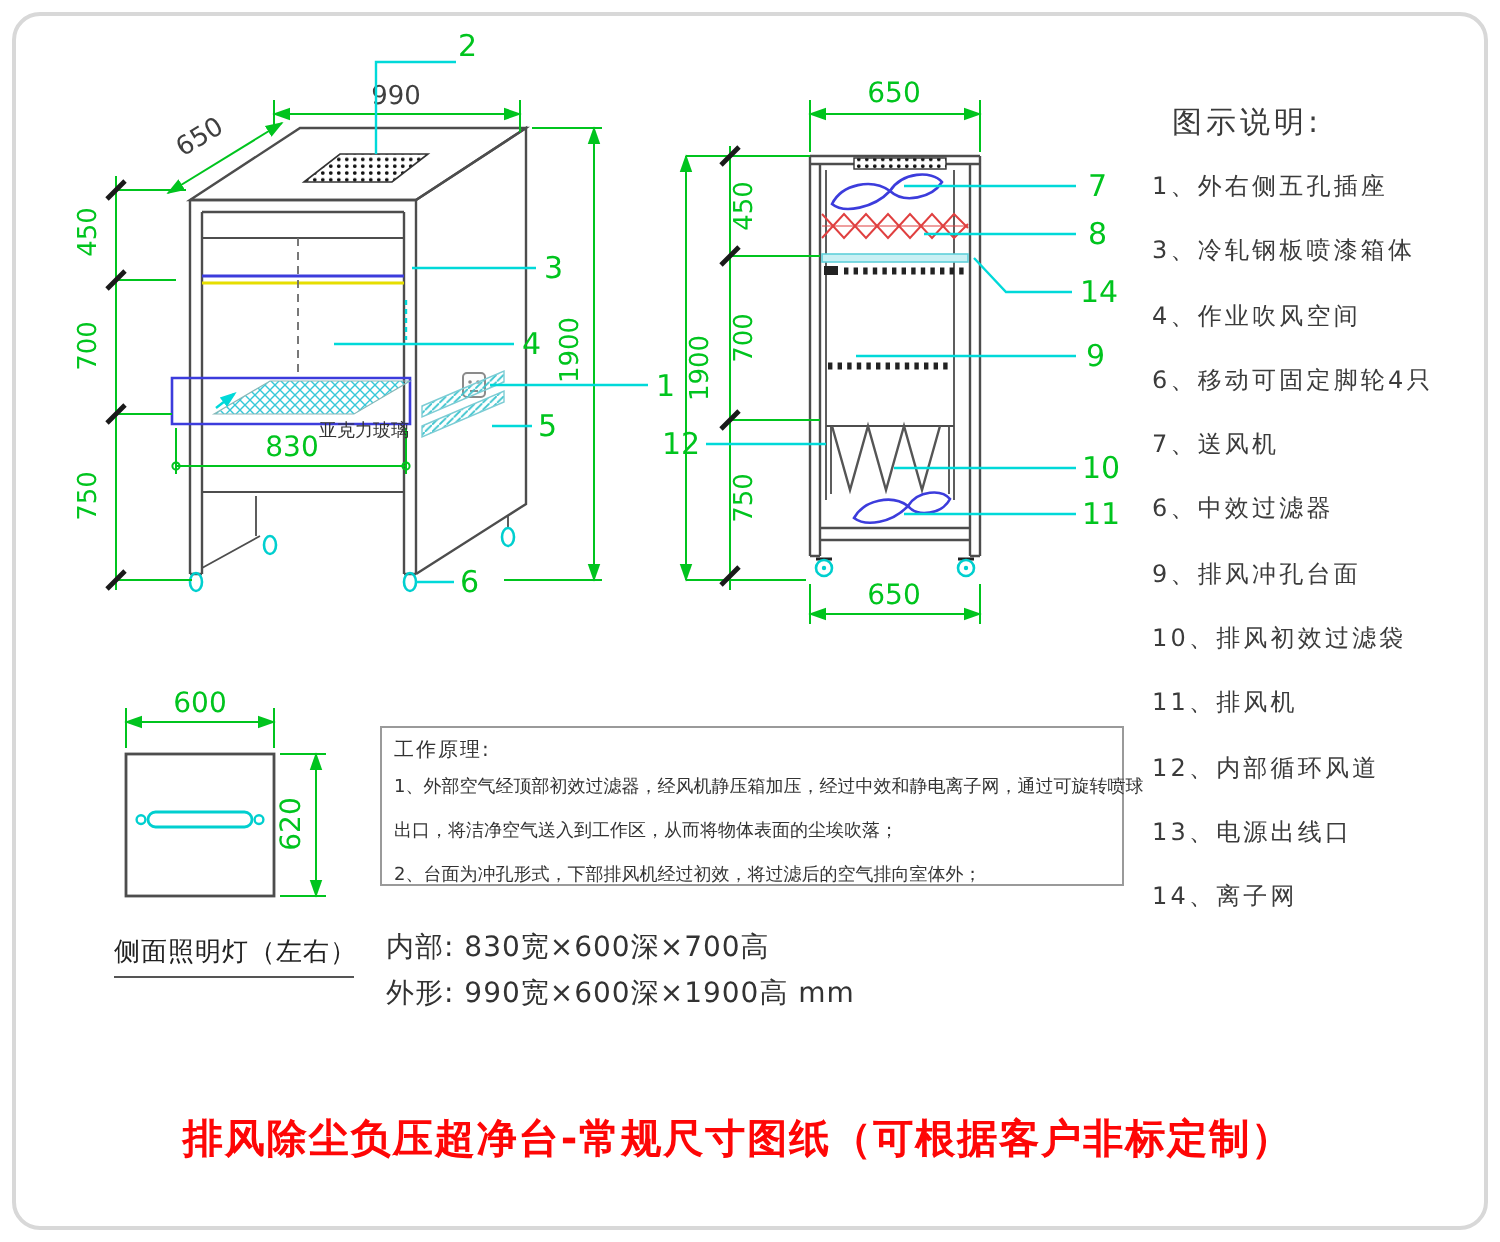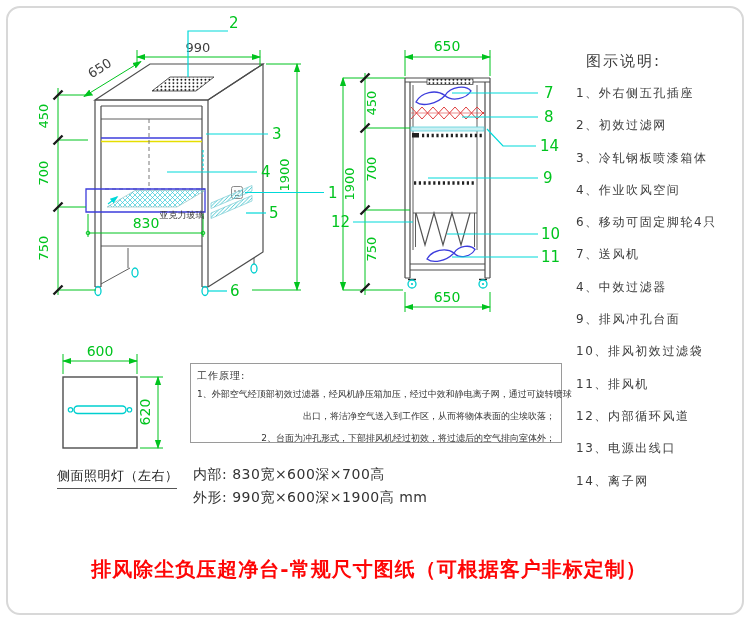--- a/index.html
+++ b/index.html
@@ -21,21 +21,21 @@
   .red{stroke:#e04040;fill:none;}
   .cyan{stroke:#00cfcf;fill:none;}
   .tick{stroke:#1a1a1a;stroke-width:2.4;}
   .tmid{text-anchor:middle;}
   .legend-title{position:absolute;left:586px;top:52px;font-size:15px;letter-spacing:2px;color:#3b3b3b;}
   .legend{position:absolute;left:576px;top:77px;width:174px;color:#3b3b3b;}
   .legend div{height:32.3px;line-height:32.3px;font-size:12px;letter-spacing:1.6px;white-space:nowrap;}
   .principle{position:absolute;left:190px;top:363px;width:372px;height:80px;border:1px solid #9a9a9a;
              box-sizing:border-box;padding:5px 6px;color:#333;}
   .principle .p-title{font-size:10px;line-height:14px;letter-spacing:1px;}
-  .principle .p-line{font-size:9px;line-height:22px;white-space:nowrap;letter-spacing:0;text-align:right;}
+  .principle .p-line{font-size:9px;line-height:22px;white-space:nowrap;letter-spacing:0;}
   .specs{position:absolute;left:193px;top:463px;color:#333;font-size:14px;line-height:23px;letter-spacing:0.5px;white-space:nowrap;}
   .lamp-label{position:absolute;left:57px;top:467px;width:120px;text-align:right;font-size:13px;color:#222;
               border-bottom:1.5px solid #555;padding-bottom:3px;letter-spacing:0.5px;white-space:nowrap;}
   .main-title{position:absolute;left:0;right:12px;top:556px;text-align:center;color:#fe0606;
               font-size:20px;font-weight:bold;letter-spacing:1px;white-space:nowrap;}
 </style>
 </head>
 <body>
 
 <div class="canvas">
@@ -204,26 +204,25 @@
       <text class="gtxt14 tmid" x="100" y="356">600</text>
       <path class="dim" marker-start="url(#arr)" marker-end="url(#arr)" d="M158,377 L158,448"></path>
       <path class="dim" d="M140,377 L163,377 M140,448 L163,448"></path>
       <text class="gtxt14 tmid" x="150" y="412" transform="rotate(-90 150 412)">620</text>
     </g>
   </svg>
 
   <div class="legend-title">图示说明:</div>
   <div class="legend">
     <div>1、外右侧五孔插座</div>
-    <div>2、初效过滤网</div>
     <div>3、冷轧钢板喷漆箱体</div>
     <div>4、作业吹风空间</div>
     <div>6、移动可固定脚轮4只</div>
     <div>7、送风机</div>
-    <div>4、中效过滤器</div>
+    <div>6、中效过滤器</div>
     <div>9、排风冲孔台面</div>
     <div>10、排风初效过滤袋</div>
     <div>11、排风机</div>
     <div>12、内部循环风道</div>
     <div>13、电源出线口</div>
     <div>14、离子网</div>
   </div>
 
   <div class="principle">
     <div class="p-title">工作原理:</div>

